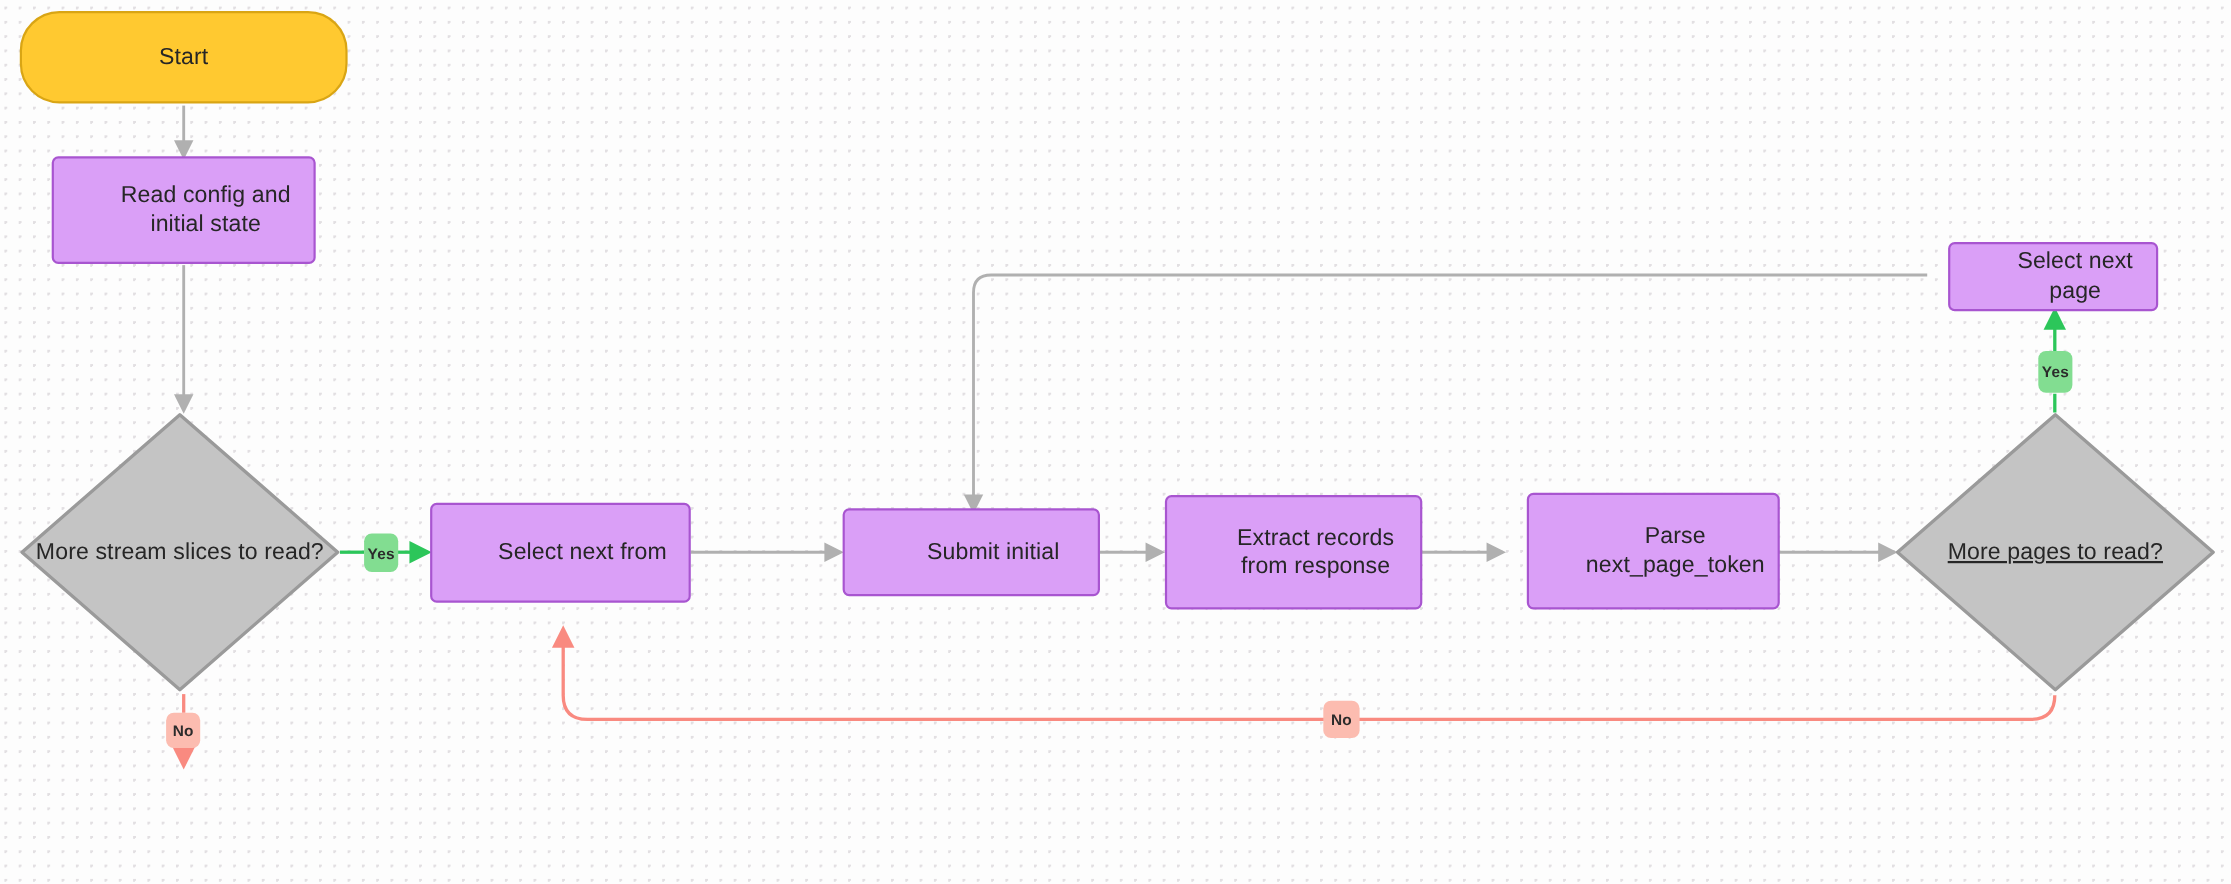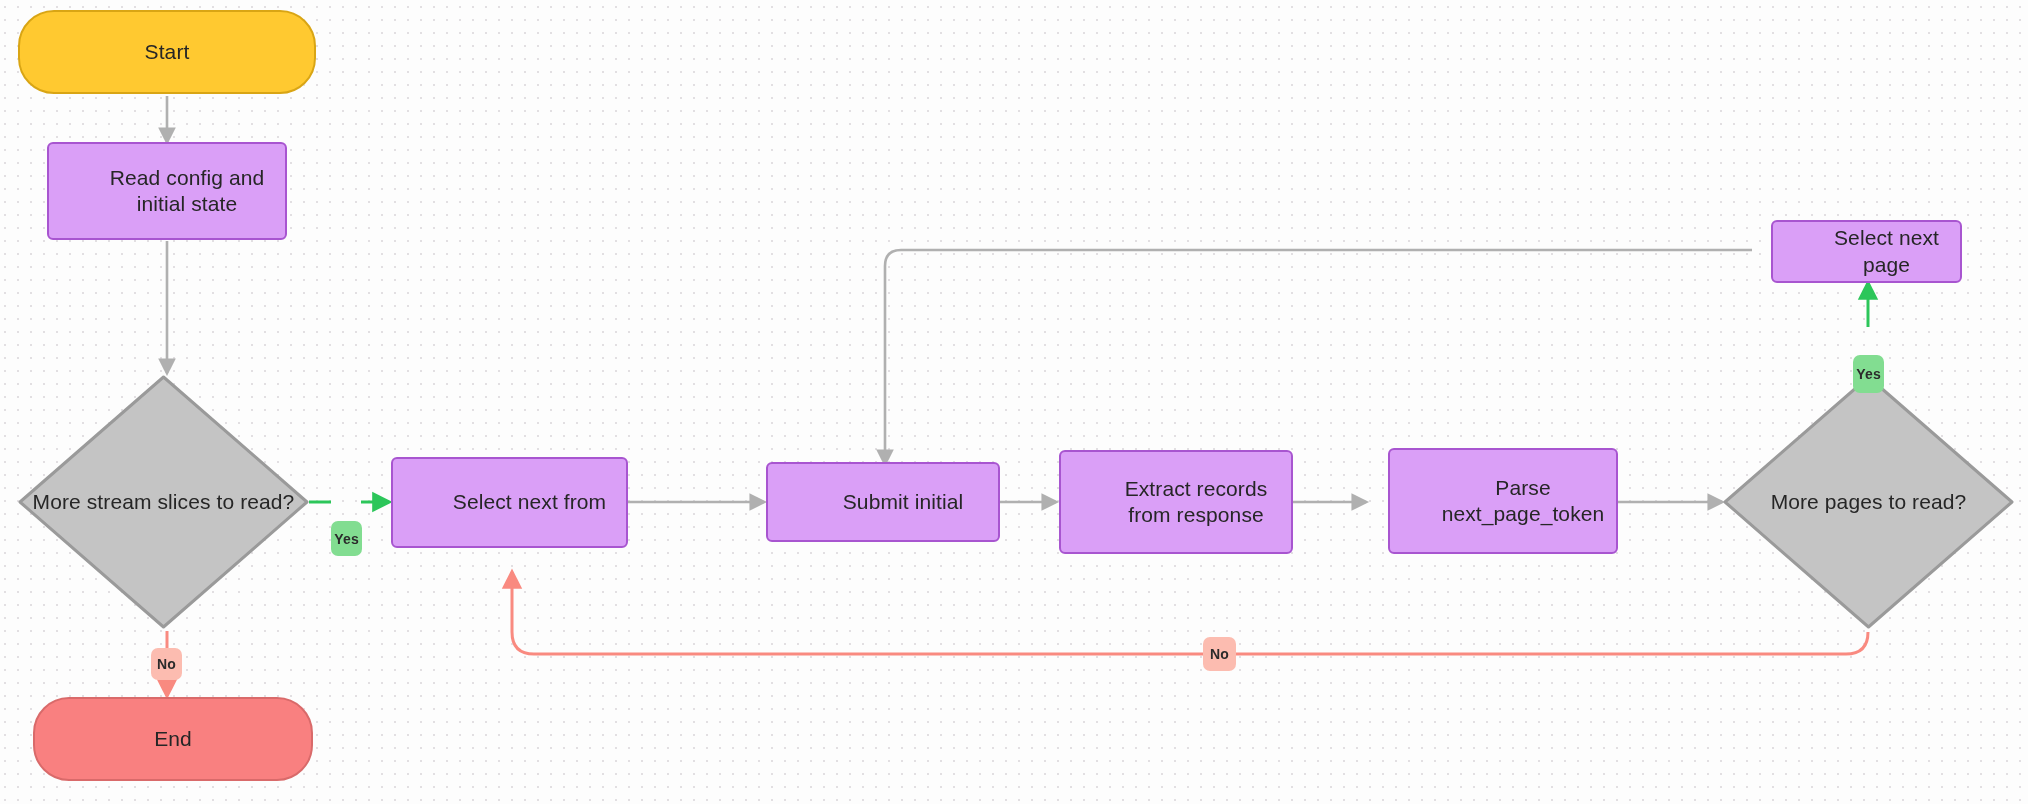--- a/index.html
+++ b/index.html
@@ -76,21 +76,21 @@
     display: flex;
     align-items: center;
     justify-content: center;
     font-size: 14px;
     font-weight: bold;
     color: #2b2b2b;
     border-radius: 7px;
     z-index: 4;
     letter-spacing: 0.2px;
   }
-  .yes-label { background: #82DD91; margin-top: 36px; }
+  .yes-label { background: #82DD91; }
   .no-label  { background: #FCBCB0; }
 </style>
 </head>
 <body>
 
 <div id="canvas">
 
   <svg id="edge-layer" viewBox="0 0 2028 804" xmlns="http://www.w3.org/2000/svg">
     <defs>
       <marker id="arrow-gray" markerWidth="9" markerHeight="9" refX="6.2" refY="4.5" orient="auto" markerUnits="strokeWidth">
@@ -138,41 +138,38 @@
     <span>Read config and initial state</span>
   </div>
 
   <div class="node node-decision" style="left:17px; top:374px; width:293px; height:256px;">
     <svg class="diamond-svg" viewBox="0 0 293 256" preserveAspectRatio="none">
       <polygon points="146.5,3 290,128 146.5,253 3,128" fill="#C4C4C4" stroke="#9A9A9A" stroke-width="3" stroke-linejoin="round"></polygon>
     </svg>
     <span class="dlabel">More stream slices to read?</span>
   </div>
 
-  <div class="node node-terminal" style="left:33px; top:697px; width:280px; height:84px; background:#F98080; border-color:#D96A6A;">
-    <span>End</span>
-  </div>
 
   <div class="node node-process" style="left:391px; top:457px; width:237px; height:91px; background:#DA9FF7; border-color:#A855D0;">
     <span>Select next from</span>
   </div>
 
   <div class="node node-process" style="left:766px; top:462px; width:234px; height:80px; background:#DA9FF7; border-color:#A855D0;">
     <span>Submit initial</span>
   </div>
 
   <div class="node node-process" style="left:1059px; top:450px; width:234px; height:104px; background:#DA9FF7; border-color:#A855D0;">
     <span>Extract records from response</span>
   </div>
 
   <div class="node node-process" style="left:1372px; top:448px; width:230px; height:106px; background:#DA9FF7; border-color:#A855D0;margin-left:16px;">
     <span>Parse next_page_token</span>
   </div>
 
-  <div class="node node-decision" style="left:1722px; top:374px; width:293px; height:256px;">
+  <div class="node node-decision" style="left:1722px; top:374px; width:293px; height:256px;text-decoration:underline;">
     <svg class="diamond-svg" viewBox="0 0 293 256" preserveAspectRatio="none">
       <polygon points="146.5,3 290,128 146.5,253 3,128" fill="#C4C4C4" stroke="#9A9A9A" stroke-width="3" stroke-linejoin="round"></polygon>
     </svg>
     <span class="dlabel">More pages to read?</span>
   </div>
 
   <div class="node node-process" style="left:1753px; top:220px; width:191px; height:63px; background:#DA9FF7; border-color:#A855D0;margin-left:18px;">
     <span>Select next page</span>
   </div>
 

